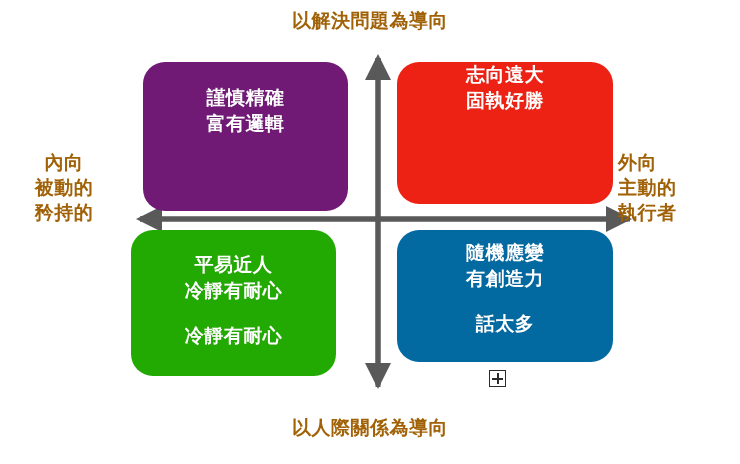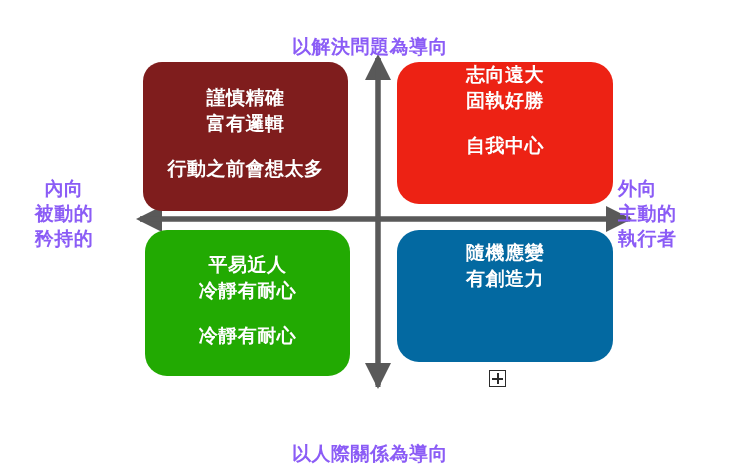--- a/index.html
+++ b/index.html
@@ -14,29 +14,28 @@
     position: relative;
     width: 740px;
     height: 464px;
     background: #ffffff;
     overflow: hidden;
   }
 
   
   .axis-label {
     position: absolute;
-    color: #8b5cf6;
+    color: #a16207;
     font-weight: bold;
     font-size: 19px;
     line-height: 25px;
     letter-spacing: 0.5px;
     white-space: pre-line;
     text-align: center;
     user-select: none;
-    margin-top: 26px;
   }
   #label-top {
     left: 0;
     right: 0;
     top: 8px;
     text-align: center;
   }
   #label-bottom {
     left: 0;
     right: 0;
@@ -89,34 +88,33 @@
   .quad-weakness {
     font-weight: bold;
     font-size: 19px;
     line-height: 26px;
     letter-spacing: 0.5px;
     text-shadow: 0 0 1px rgba(0,0,0,0.10);
   }
 
   #quad-analytical {
     left: 143px; top: 62px; width: 205px; height: 149px;
-    background: #7f1d1d;
+    background: #701a75;
     padding-top: 23px;
-    border-radius: 19px;
   }
   #quad-analytical .quad-weakness { margin-top: 19px; }
 
   #quad-driver {
     left: 397px; top: 62px; width: 216px; height: 142px;
     background: #ed2214;
   }
   #quad-driver .quad-weakness { margin-top: 19px; }
 
   #quad-amiable {
-    left: 145px; top: 230px; width: 205px; height: 146px;
+    left: 131px; top: 230px; width: 205px; height: 146px;
     background: #22aa02;
     padding-top: 22px;
   }
   #quad-amiable .quad-weakness { margin-top: 19px; }
 
   #quad-expressive {
     left: 397px; top: 230px; width: 216px; height: 132px;
     background: #0369a1;
     padding-top: 10px;
   }
@@ -173,35 +171,34 @@
 
   <div class="axis-label" id="label-bottom">以人際關係為導向</div>
 
   <div class="axis-label" id="label-right">外向
 主動的
 執行者</div>
 
   <div class="quadrant" id="quad-analytical">
     <div class="quad-traits">謹慎精確
 富有邏輯</div>
-    <div class="quad-weakness">行動之前會想太多</div>
   </div>
 
   <div class="quadrant" id="quad-driver">
     <div class="quad-traits">志向遠大
 固執好勝</div>
-    <div class="quad-weakness">自我中心</div>
   </div>
 
   <div class="quadrant" id="quad-amiable">
     <div class="quad-traits">平易近人
 冷靜有耐心</div>
     <div class="quad-weakness">冷靜有耐心</div>
   </div>
 
   <div class="quadrant" id="quad-expressive">
     <div class="quad-traits">隨機應變
 有創造力</div>
+    <div class="quad-weakness">話太多</div>
   </div>
 
   <div id="cursor-move"></div>
 
 </div>
 
 </body></html>

